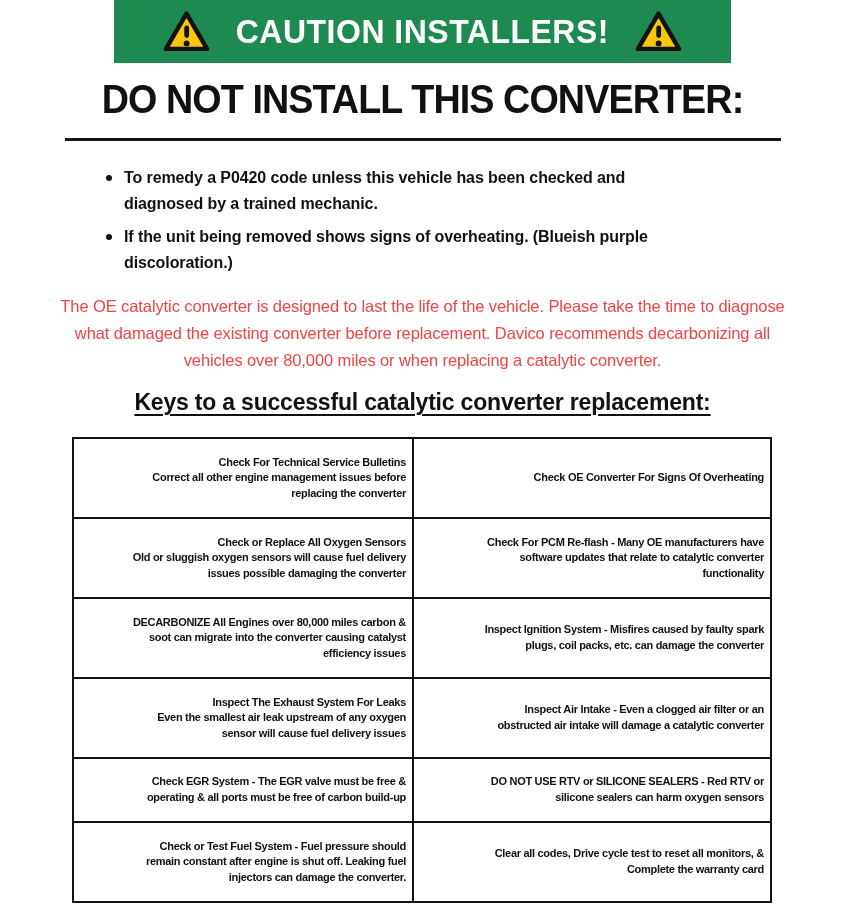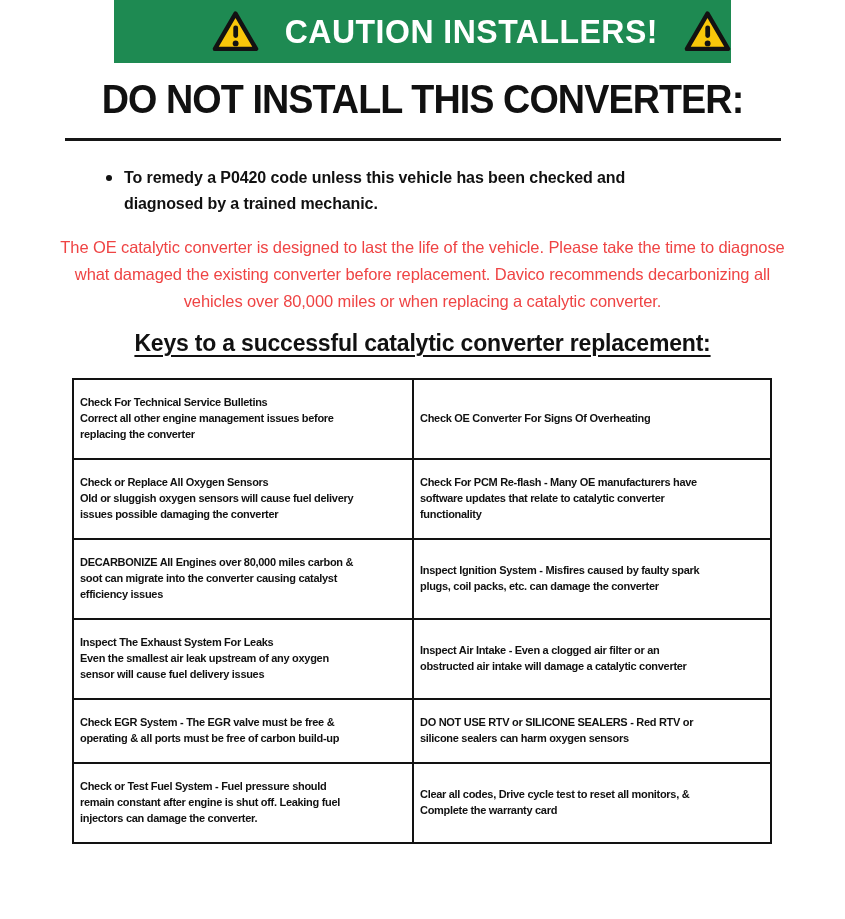--- a/index.html
+++ b/index.html
@@ -3,21 +3,21 @@
 <meta charset="utf-8">
 <style>
   html,body{margin:0;padding:0;}
   body{
     width:845px;height:919px;background:#ffffff;
     font-family:"Liberation Sans","DejaVu Sans",sans-serif;
     color:#111;overflow:hidden;
   }
   .banner{
     width:617px;height:63px;margin:0 auto;background:#1e8a52;
-    display:flex;align-items:center;justify-content:flex-end;gap:20px;
+    display:flex;align-items:center;justify-content:center;gap:20px;
   }
   .banner-label{
     color:#ffffff;font-size:33px;font-weight:bold;letter-spacing:0.5px;
     transform:scaleX(0.97);white-space:nowrap;
   }
   .warn-icon{width:47px;height:44px;flex:0 0 auto;}
   .page-title{
     margin:13px auto 0;text-align:center;
     font-size:41px;font-weight:bold;letter-spacing:-1px;
     transform:scaleX(0.92);white-space:nowrap;
@@ -44,21 +44,21 @@
   }
   .keys-heading{
     margin:15px auto 10px;text-align:center;
     font-size:23px;font-weight:bold;letter-spacing:-0.2px;
     text-decoration:underline;text-decoration-thickness:2px;text-underline-offset:4px;
   }
   table.tips{
     margin:21px 0 0 72px;border-collapse:collapse;table-layout:fixed;
   }
   table.tips td{
-    border:2.5px solid #121212;text-align:left;vertical-align:middle;
+    border:2.5px solid #121212;text-align:right;vertical-align:middle;
     font-weight:bold;font-size:11px;letter-spacing:-0.3px;line-height:1.42;
     white-space:pre-line;padding:2px 6px;
   }
   td.cell-left{width:326px;}
   td.cell-right{width:344px;margin-left:8px;}
   tr.r-tall td{height:74px;}
   tr.r-short td{height:58px;}
   td.cell-big{font-size:13.5px;letter-spacing:-0.2px;}
 </style>
 </head>
@@ -82,20 +82,22 @@
   </span>
 </div>
 
 <h1 class="page-title">DO NOT INSTALL THIS CONVERTER:</h1>
 
 <div class="divider"></div>
 
 <ul class="bullet-list">
   <li>To remedy a P0420 code unless this vehicle has been checked and
 diagnosed by a trained mechanic.</li>
+  <li>If the unit being removed shows signs of overheating. (Blueish purple
+discoloration.)</li>
 </ul>
 
 <p class="intro-paragraph">The OE catalytic converter is designed to last the life of the vehicle. Please take the time to diagnose
 what damaged the existing converter before replacement. Davico recommends decarbonizing all
 vehicles over 80,000 miles or when replacing a catalytic converter.</p>
 
 <h2 class="keys-heading">Keys to a successful catalytic converter replacement:</h2>
 
 <table class="tips">
   <tbody>

